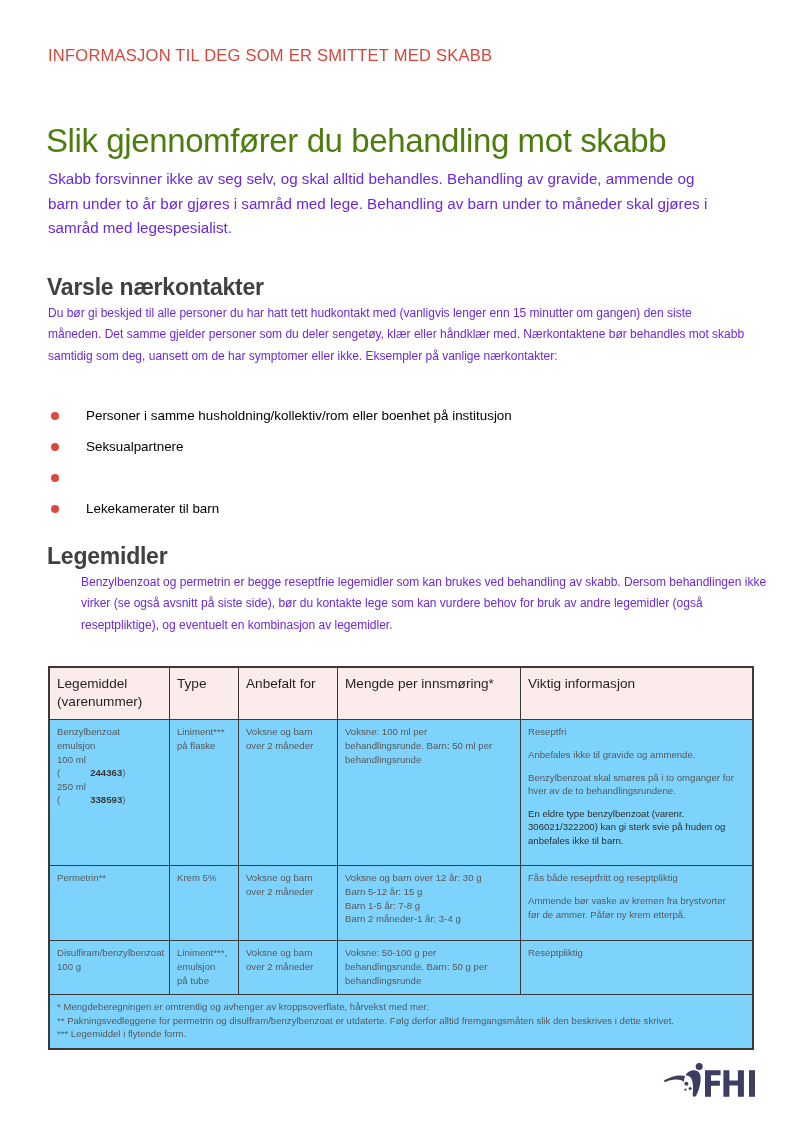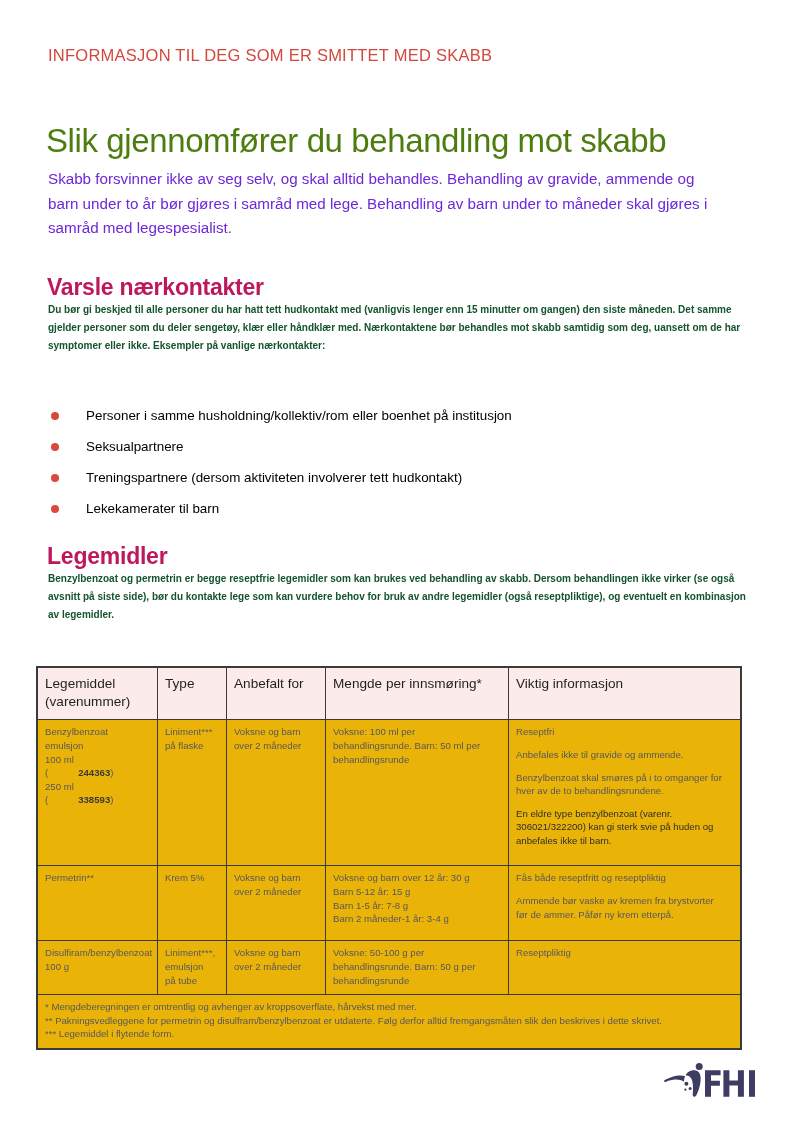--- a/index.html
+++ b/index.html
@@ -60,37 +60,37 @@
     color: #6d28d9;
   }
 
   
   .section-h {
     position: absolute;
     left: 47px;
     font-size: 23px;
     font-weight: 700;
     letter-spacing: -0.01em;
-    color: #be185d;
+    color: #404040;
     line-height: 1.1;
   }
   #h-varsle { top: 256px; }
   #h-legemidler { top: 525px; }
 
   
   .body-p {
     position: absolute;
     left: 48px;
-    font-size: 10px;
-    font-weight: 700;
+    font-size: 12px;
+    font-weight: 400;
     line-height: 1.78;
-    color: #14532d;
+    color: #6d28d9;
   }
   #p-varsle { top: 291px; width: 700px; }
-  #p-legemidler { top: 560px; width: 700px; }
+  #p-legemidler { top: 560px; width: 700px; margin-left: 33px; }
 
   
   .bullets {
     position: absolute;
     left: 48px;
     top: 400px;
     width: 700px;
     margin: 0;
     padding: 0;
     list-style: none;
@@ -109,26 +109,26 @@
     top: 12px;
     width: 8px;
     height: 8px;
     border-radius: 50%;
     background: #d94a3d;
   }
 
   
   .table-wrap {
     position: absolute;
-    left: 36px;
+    left: 48px;
     top: 666px;
     width: 706px;
     border: 1.4px solid #3a3a3a;
     box-sizing: border-box;
-    background: #eab308;
+    background: #7dd3fc;
   }
   table.med {
     border-collapse: collapse;
     width: 100%;
     table-layout: fixed;
   }
   table.med col.c1 { width: 120px; }
   table.med col.c2 { width: 69px; }
   table.med col.c3 { width: 99px; }
   table.med col.c4 { width: 183px; }
@@ -204,21 +204,20 @@
     <li>
       <span class="bullet-dot"></span>
       <span>Personer i samme husholdning/kollektiv/rom eller boenhet på institusjon</span>
     </li>
     <li>
       <span class="bullet-dot"></span>
       <span>Seksualpartnere</span>
     </li>
     <li>
       <span class="bullet-dot"></span>
-      <span>Treningspartnere (dersom aktiviteten involverer tett hudkontakt)</span>
     </li>
     <li>
       <span class="bullet-dot"></span>
       <span>Lekekamerater til barn</span>
     </li>
   </ul>
 
   <h2 class="section-h" id="h-legemidler">Legemidler</h2>
   <p class="body-p" id="p-legemidler">Benzylbenzoat og permetrin er begge reseptfrie legemidler som kan brukes ved behandling av skabb. Dersom behandlingen ikke virker (se også avsnitt på siste side), bør du kontakte lege som kan vurdere behov for bruk av andre legemidler (også reseptpliktige), og eventuelt en kombinasjon av legemidler.</p>
 

